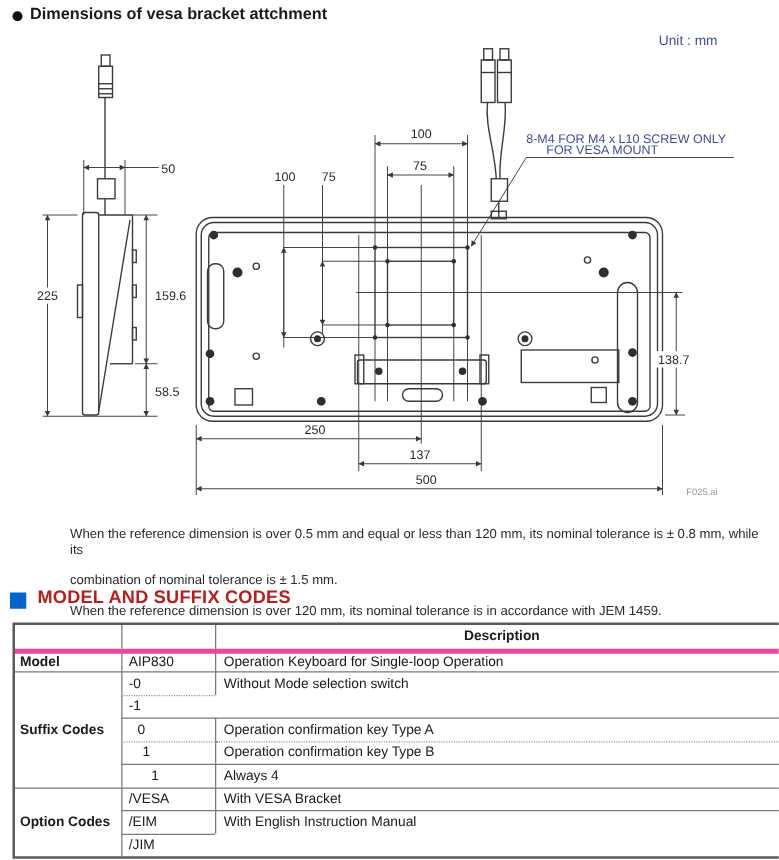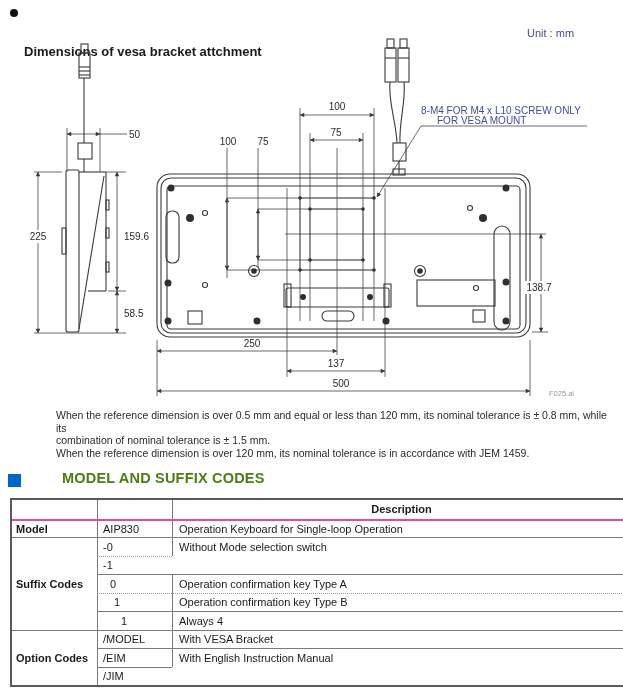--- a/index.html
+++ b/index.html
@@ -2,49 +2,49 @@
 <html><head>
 <meta charset="utf-8">
 <style>
   html,body{margin:0;padding:0;background:#fff;}
   body{width:623px;height:688px;position:relative;overflow:hidden;
        font-family:"Liberation Sans",sans-serif;color:#1a1a1a;}
   .abs{position:absolute;}
 
   
   .bullet-circle{left:10px;top:9px;width:8px;height:8px;border-radius:50%;background:#111;}
-  .page-title{left:24px;top:3px;font-size:13px;font-weight:bold;letter-spacing:0;margin-top:41px;}
+  .page-title{left:24px;top:3px;font-size:13px;font-weight:bold;letter-spacing:0;}
 
   
   .unit-label{left:527px;top:27px;font-size:11px;color:#3F4E99;}
 
   
   svg.drawing{left:0;top:0;}
   svg text{font-family:"Liberation Sans",sans-serif;}
 
   
   .tolerances{left:33px;top:409px;font-size:10.5px;line-height:12.5px;color:#2a2a2a;width:580px;}
-  .tolerances .indent{margin-left:23px;}
+  .tolerances .indent{margin-left:23px;margin-top:12px;}
 
   
   .sec-square{left:8px;top:474px;width:13px;height:13px;background:#0066CC;}
-  .sec-title{left:30px;top:470px;font-size:14.5px;font-weight:bold;color:#4d7c0f;letter-spacing:0.2px;margin-left:32px;}
+  .sec-title{left:30px;top:470px;font-size:14.5px;font-weight:bold;color:#b91c1c;letter-spacing:0.2px;}
 
   
   .tbl{left:10px;top:498px;width:622px;display:grid;
        grid-template-columns:85px 75px 1fr;grid-auto-rows:18.5px;
        border:2px solid #5a5a5a;font-size:11px;box-sizing:border-box;background:#fff;}
   .cell{display:flex;align-items:center;box-sizing:border-box;overflow:hidden;white-space:nowrap;}
   .cA{padding-left:4px;font-weight:bold;}
   .cB{padding-left:5px;border-left:1px solid #7a7a7a;}
   .cC{padding-left:6px;border-left:1px solid #7a7a7a;}
   .center{justify-content:center;font-weight:bold;padding-left:0;}
   .bt-solid{border-top:1px solid #7a7a7a;}
   .bt-dotted{border-top:1px dotted #9a9a9a;}
-  .bt-thick{border-top:2px solid #ec4899;}
+  .bt-thick{border-top:4px solid #ec4899;}
   .ind1{padding-left:12px;}
   .ind2{padding-left:16px;}
   .ind3{padding-left:23px;}
 </style>
 </head>
 <body>
 
 <span class="abs bullet-circle"></span>
 <div class="abs page-title">Dimensions of vesa bracket attchment</div>
 
@@ -239,18 +239,18 @@
   <div class="cell cC bt-solid" style="grid-row:3">Without Mode selection switch</div>
   <div class="cell cB bt-dotted" style="grid-row:4">-1</div>
   <div class="cell cB bt-solid ind1" style="grid-row:5">0</div>
   <div class="cell cC bt-solid" style="grid-row:5">Operation confirmation key Type A</div>
   <div class="cell cB bt-dotted ind2" style="grid-row:6">1</div>
   <div class="cell cC bt-dotted" style="grid-row:6">Operation confirmation key Type B</div>
   <div class="cell cB bt-solid ind3" style="grid-row:7">1</div>
   <div class="cell cC bt-solid" style="grid-row:7">Always 4</div>
 
   <div class="cell cA bt-solid" style="grid-row:8 / span 3">Option Codes</div>
-  <div class="cell cB bt-solid" style="grid-row:8">/MODEL</div>
+  <div class="cell cB bt-solid" style="grid-row:8">/VESA</div>
   <div class="cell cC bt-solid" style="grid-row:8">With VESA Bracket</div>
   <div class="cell cB bt-solid" style="grid-row:9">/EIM</div>
   <div class="cell cC bt-solid" style="grid-row:9">With English Instruction Manual</div>
   <div class="cell cB bt-solid" style="grid-row:10">/JIM</div>
 </div>
 
 </body></html>

